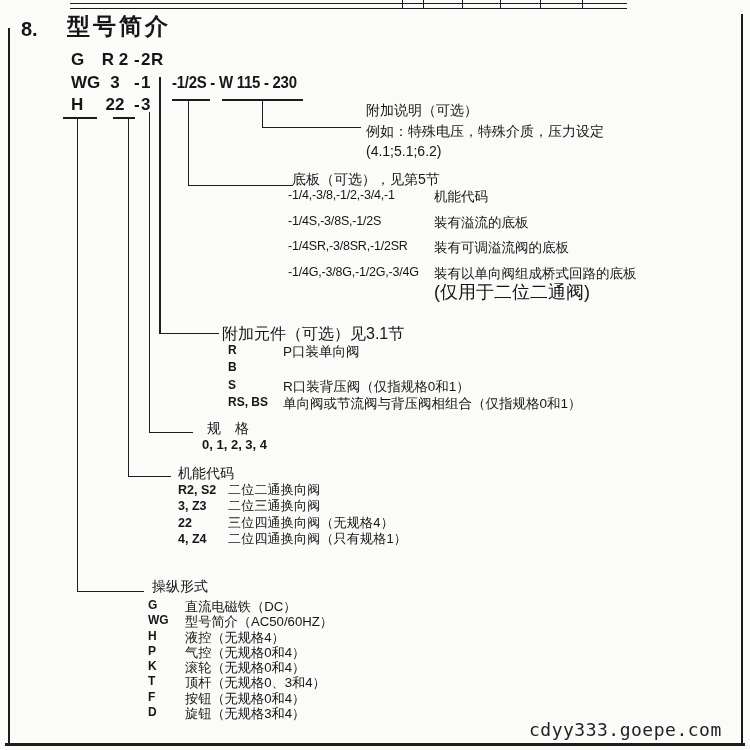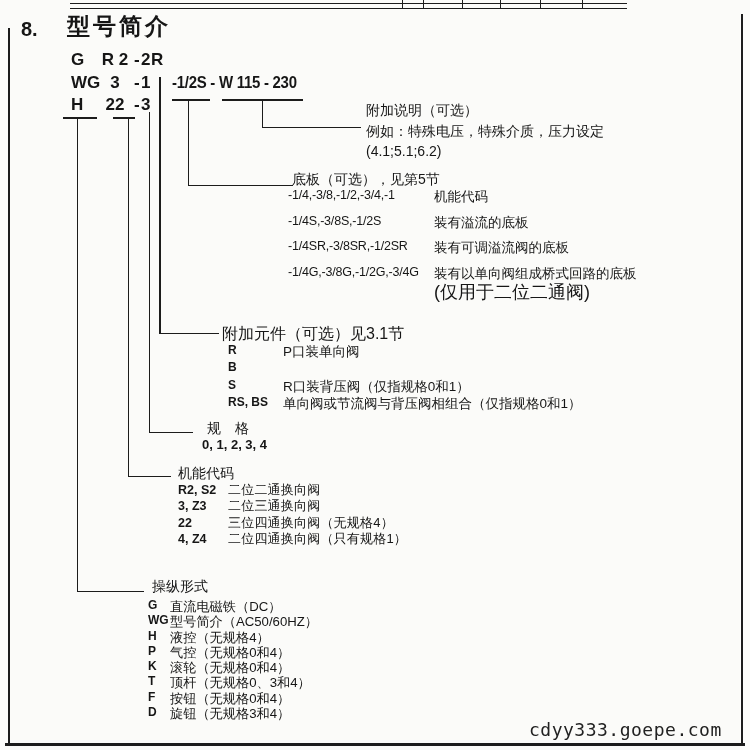--- a/index.html
+++ b/index.html
@@ -45,21 +45,21 @@
   .fn-label{left:178px;top:465px;font-size:14px;white-space:nowrap;}
   .fn-rows{left:178px;top:482px;width:420px;}
   .fn-row{display:flex;height:16.3px;align-items:center;}
   .fn-code{width:50px;flex:none;font-size:12.5px;font-weight:bold;white-space:nowrap;}
   .fn-desc{font-size:13px;white-space:nowrap;letter-spacing:.2px;}
   
   .op-label{left:152px;top:578px;font-size:14px;white-space:nowrap;}
   .op-rows{left:148px;top:598px;width:420px;}
   .op-row{display:flex;height:15.3px;align-items:flex-start;}
   .op-code{width:22px;flex:none;font-size:12px;font-weight:bold;white-space:nowrap;}
-  .op-desc{font-size:13.2px;white-space:nowrap;}
+  .op-desc{font-size:13.2px;white-space:nowrap;margin-left:15px;}
   
   .watermark{left:529px;top:719px;font-family:"DejaVu Sans Mono", monospace;font-size:18px;color:#222;letter-spacing:.5px;white-space:nowrap;}
 </style>
 </head>
 <body>
 
 <div class="ln" style="left:70px;top:3px;width:557px;height:1.2px;"></div>
 <div class="ln" style="left:70px;top:7.5px;width:557px;height:1.8px;"></div>
 <div class="ln" style="left:402px;top:0;width:1.2px;height:8px;"></div>
 <div class="ln" style="left:423px;top:0;width:1.2px;height:8px;"></div>

